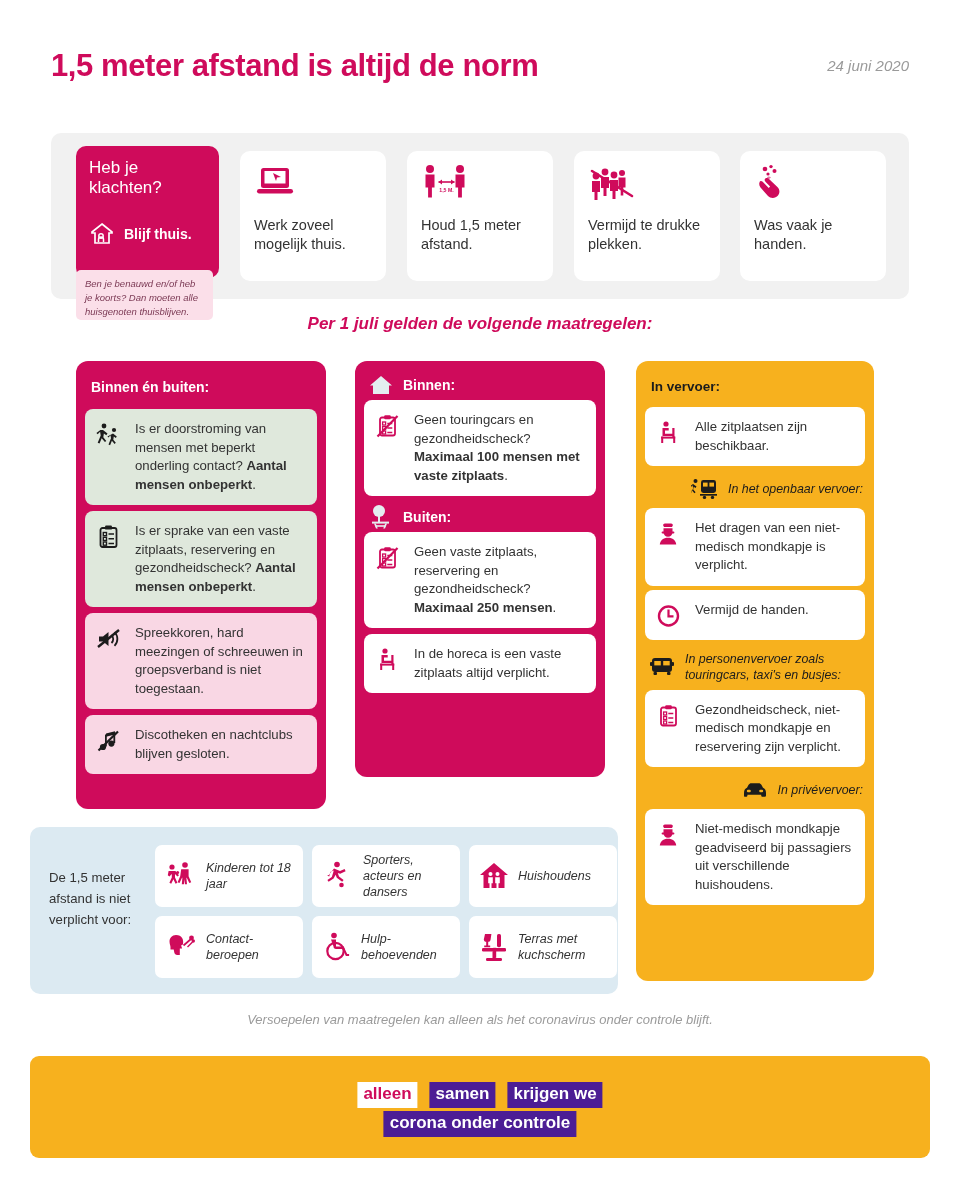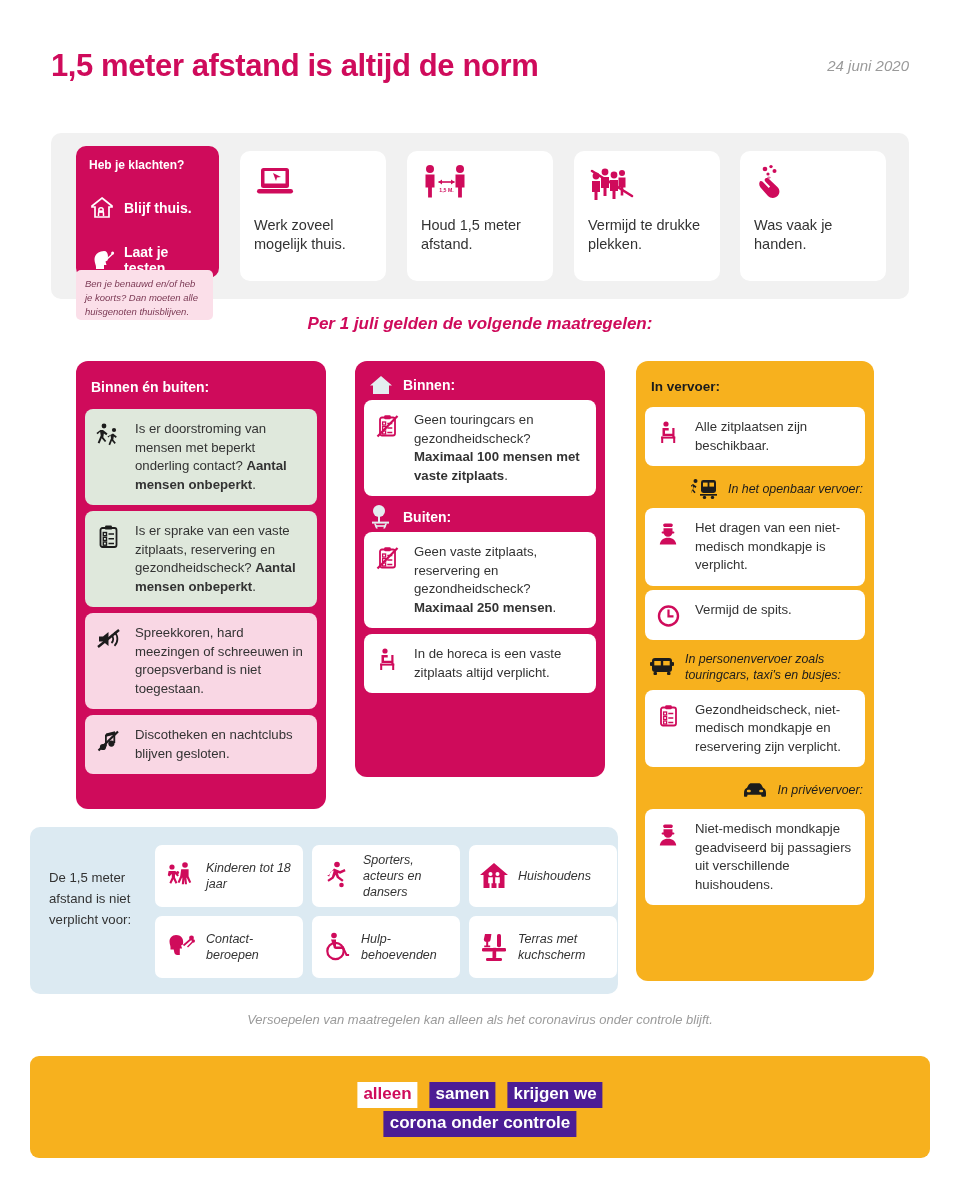--- a/index.html
+++ b/index.html
@@ -42,21 +42,21 @@
   .t3 { left: 407px; width: 146px; }
   .t4 { left: 574px; width: 146px; }
   .t5 { left: 740px; width: 146px; }
 
   .klacht {
     position: absolute; left: 76px; top: 146px;
     width: 143px; height: 132px;
     background: #cf0b5b; border-radius: 10px;
     padding: 12px 12px 0 13px; color: #fff;
   }
-  .klacht .kq { font-size: 12px; font-weight: bold; margin-bottom: 18px; }
+  .klacht .kq { font-size: 17px; font-weight: normal; margin-bottom: 18px; }
   .krow { display: flex; align-items: center; gap: 9px; margin-bottom: 12px; margin-top: 23px; }
   .krow .klab { font-size: 14px; font-weight: bold; }
 
   .note {
     position: absolute; left: 76px; top: 270px;
     width: 137px; height: 50px;
     background: #fbdfe9; border-radius: 5px;
     padding: 7px 9px;
     font-size: 9.5px; font-style: italic; line-height: 14px; color: #7c3a55;
   }
@@ -440,21 +440,21 @@
       <span class="ct">Het dragen van een niet-medisch mondkapje is verplicht.</span>
     </div>
 
     <div class="card">
       <span class="ci">
         <svg width="26" height="26" viewBox="0 0 26 26">
             <circle cx="12.5" cy="13" r="9.5" fill="none" stroke="#cf0b5b" stroke-width="2.4"></circle>
             <path d="M12.5 6.6 v6.7 h5" fill="none" stroke="#cf0b5b" stroke-width="2.2"></path>
           </svg>
       </span>
-      <span class="ct">Vermijd de spits.</span>
+      <span class="ct">Vermijd de handen.</span>
     </div>
 
     <div class="sublabel">
       <span>
         <svg width="28" height="24" viewBox="0 0 28 24" fill="#1c1c1c">
             <rect x="4" y="3" width="20" height="14" rx="3"></rect>
             <rect x="6.3" y="6" width="6.5" height="4.4" fill="#f7b11e"></rect>
             <rect x="15.2" y="6" width="6.5" height="4.4" fill="#f7b11e"></rect>
             <rect x="2" y="7" width="2.4" height="4" rx="1"></rect>
             <rect x="23.6" y="7" width="2.4" height="4" rx="1"></rect>

